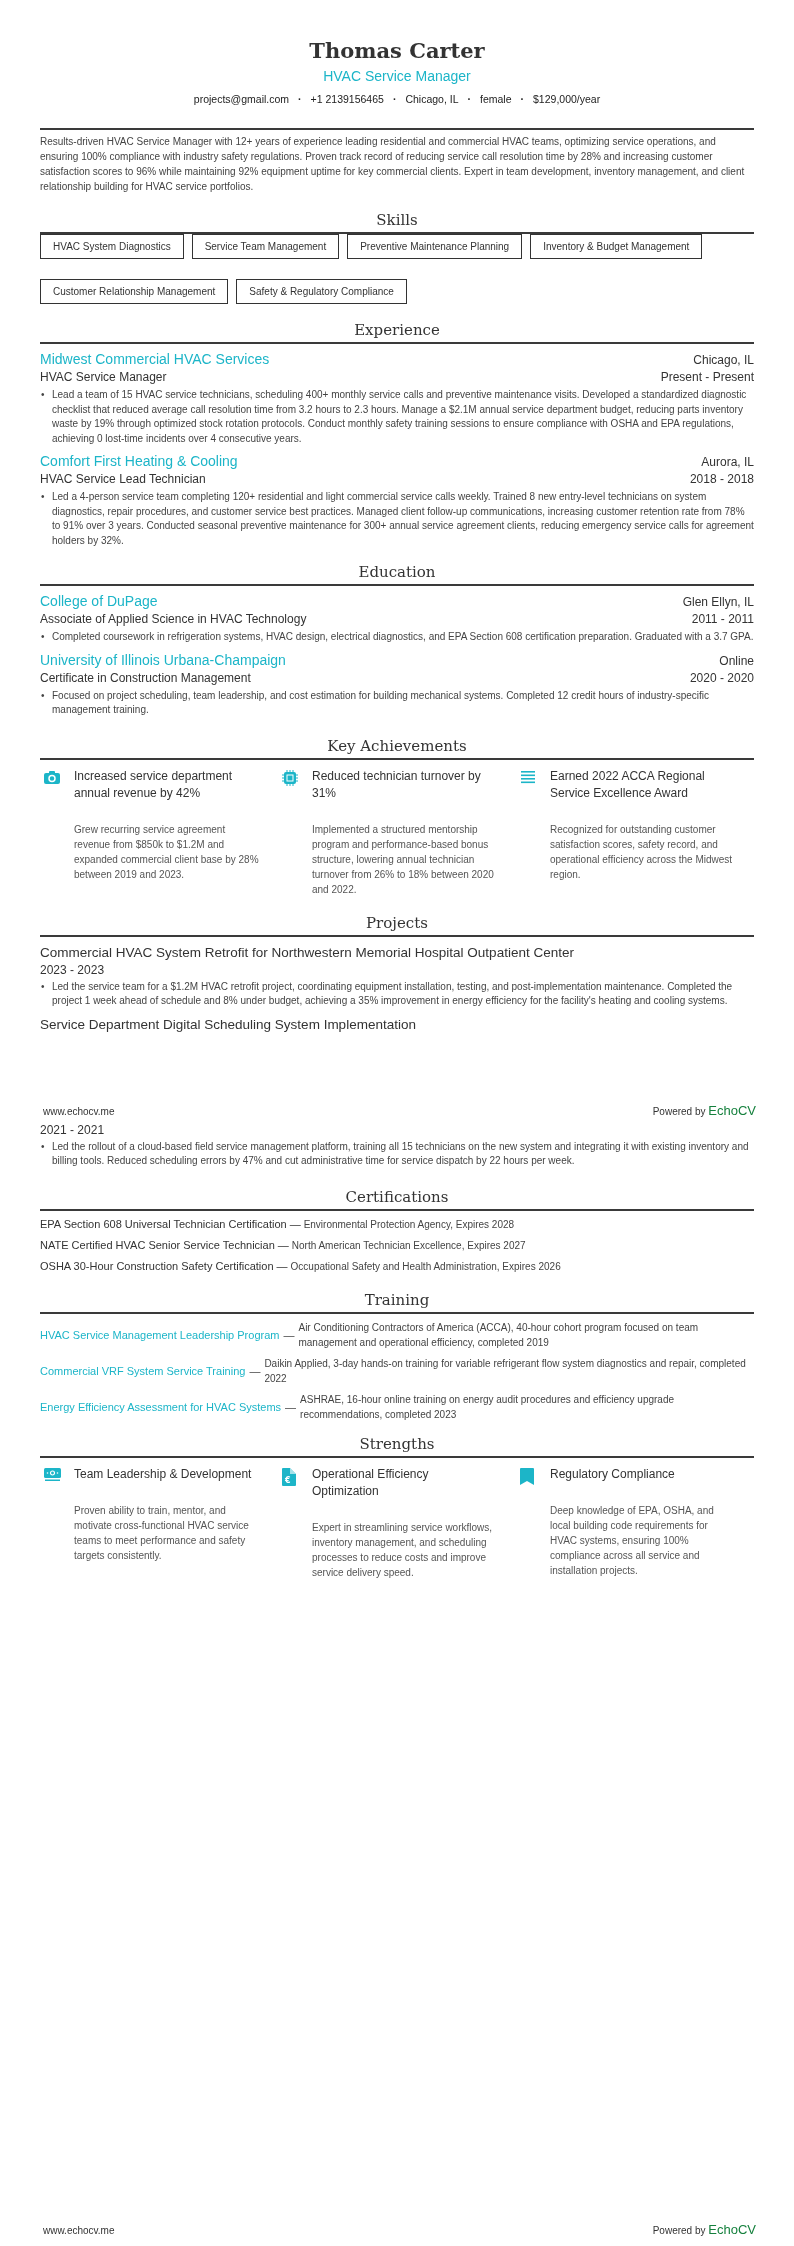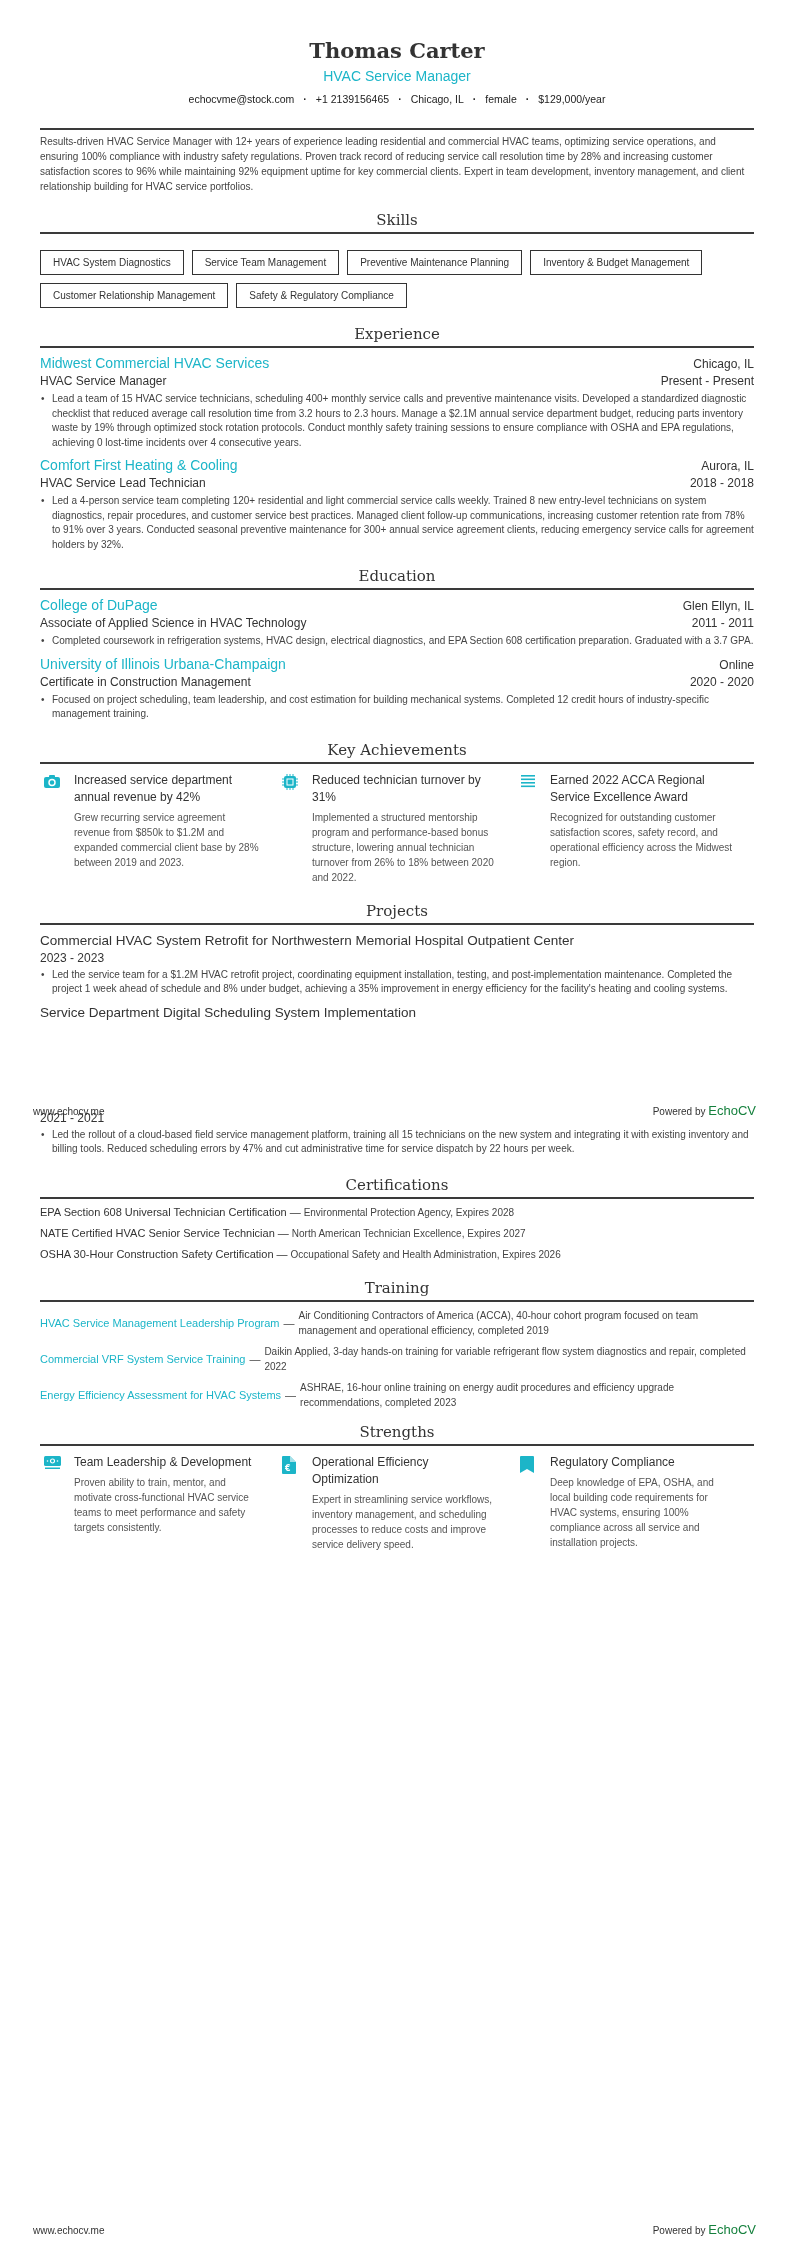--- a/index.html
+++ b/index.html
@@ -13,44 +13,44 @@
     .role { font-size: 14px; color: #1cb5c8; margin-top: 3px; line-height: 18px; }
     .contact { font-size: 10.5px; color: #222; margin-top: 7px; display: flex; justify-content: center; gap: 0; line-height: 14px; }
     .contact span.sep { margin: 0 9px; font-weight: bold; }
 
     .section-title { font-family: "DejaVu Serif", "Liberation Serif", serif; font-size: 15px; text-align: center; color: #333; line-height: 20px; }
     .section-rule { border-bottom: 2.5px solid #3a3a3a; margin-top: 2px; }
 
     .summary-text { font-size: 10px; line-height: 15px; color: #444; margin-top: 4px; }
 
     .skill-group-label { font-size: 13px; color: #333; margin-top: 6px; line-height: 17px; }
-    .skill-tags { display: flex; flex-wrap: wrap; gap: 8px 8px; margin-top: 16px; }
+    .skill-tags { display: flex; flex-wrap: wrap; gap: 20px 8px; margin-top: 0; }
     .skill-tag { border: 1px solid #333; font-size: 10px; padding: 5px 12px; color: #333; line-height: 13px; }
 
     .entry { margin-top: 6px; }
     .entry-row { display: flex; justify-content: space-between; align-items: baseline; }
     .entry-org { font-size: 14px; color: #1cb5c8; line-height: 19px; }
     .entry-loc { font-size: 12px; color: #333; }
     .entry-sub { font-size: 12px; color: #333; line-height: 17px; }
     .entry-date { font-size: 12px; color: #333; }
     .bullets { margin-top: 2px; padding-left: 12px; }
     .bullets li { font-size: 10px; line-height: 14.5px; color: #444; list-style: none; position: relative; }
     .bullets li::before { content: "•"; position: absolute; left: -11px; top: 0; color: #444; }
 
     .cards { display: flex; margin-top: 8px; }
     .card { flex: 1; display: flex; gap: 12px; padding-right: 18px; }
     .card-icon { width: 18px; flex: 0 0 18px; margin-top: 2px; margin-left: 4px; }
     .card-body { flex: 1; }
     .card-title { font-size: 12px; line-height: 17px; color: #333; }
-    .card-desc { font-size: 10px; line-height: 15px; color: #555; margin-top: 4px; }
+    .card-desc { font-size: 10px; line-height: 15px; color: #555; margin-top: 20px; }
 
     .project-title { font-size: 13.5px; color: #333; line-height: 19px; margin-top: 6px; }
     .project-date { text-align: left; font-size: 12px; color: #333; line-height: 16px; }
 
-    .footer { position: absolute; left: 0; right: 0; display: flex; justify-content: space-between; padding: 0 38px 0 33px; font-size: 10px; color: #333; align-items: baseline; }
+    .footer { position: absolute; left: 0; right: 0; display: flex; justify-content: space-between; padding: 0 38px 0 43px; font-size: 10px; color: #333; align-items: baseline; }
     .footer .brand { font-size: 13px; color: #15803d; }
     .footer .powered { font-size: 10px; color: #333; }
 
     .cert-line { font-size: 11px; line-height: 15px; color: #333; margin-top: 6px; }
     .cert-line .issuer { font-size: 10px; color: #444; }
     .dash { margin: 0 3px; }
 
     .train-row { display: flex; margin-top: 6px; align-items: center; }
     .train-name { font-size: 11px; color: #1cb5c8; white-space: nowrap; }
     .train-dash { font-size: 11px; color: #444; margin: 0 4px; }
@@ -59,21 +59,21 @@
 </head>
 <body>
 
 <div class="page">
   <div class="content">
 
     <div class="header">
       <div class="name">Thomas Carter</div>
       <div class="role">HVAC Service Manager</div>
       <div class="contact">
-        <span>echocvme@stock.com</span>
+        <span>projects@gmail.com</span>
         <span class="sep">·</span>
         <span>+1 2139156465</span>
         <span class="sep">·</span>
         <span>Chicago, IL</span>
         <span class="sep">·</span>
         <span>female</span>
         <span class="sep">·</span>
         <span>$129,000/year</span>
       </div>
     </div>

